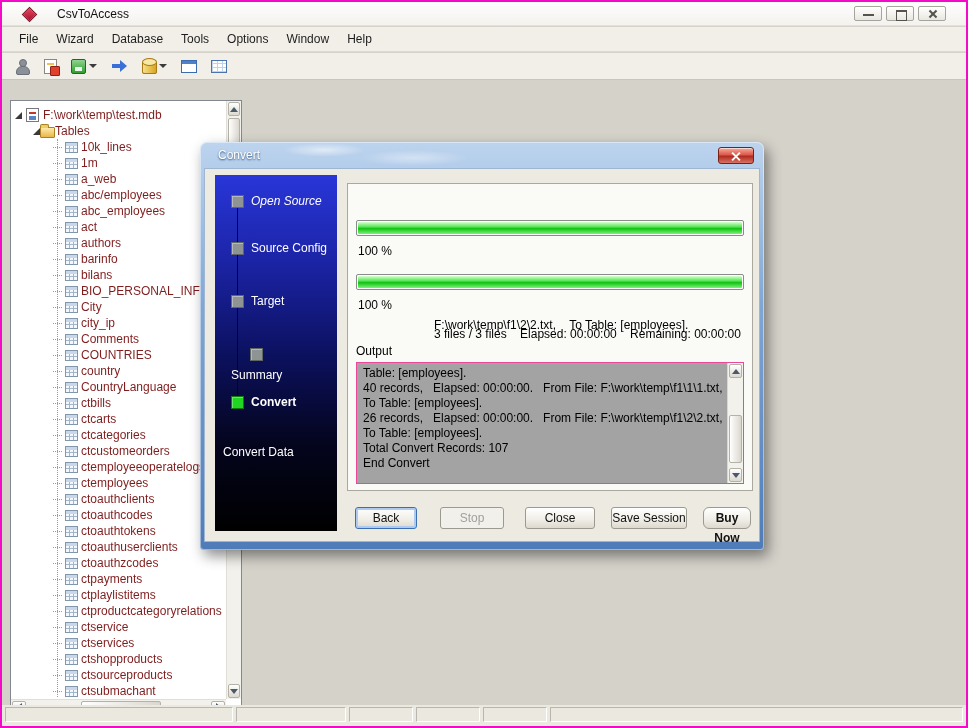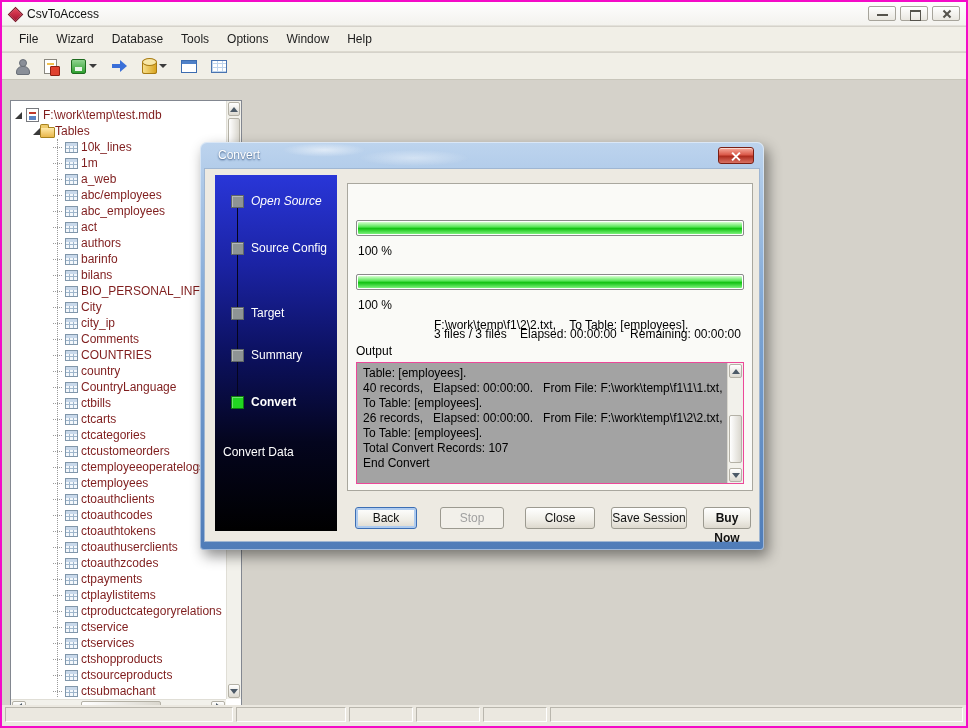--- a/index.html
+++ b/index.html
@@ -1,21 +1,21 @@
 <!DOCTYPE html>
 <html><head>
 <meta charset="utf-8">
 <style>
   * { margin:0; padding:0; box-sizing:border-box; }
   html,body { width:968px; height:728px; }
   body { font-family:"Liberation Sans", sans-serif; font-size:12px; }
   .screen { position:relative; width:968px; height:728px; border:2px solid #F40BC8; background:#D5D2CA; overflow:hidden; }
 
   
-  .titlebar { position:absolute; left:0; top:0; right:0; height:24px; background:linear-gradient(#FEFEFE,#F3F2EE); border-bottom:1px solid #E3E1DA; display:flex; align-items:center; padding:0 6px; }
+  .titlebar { position:absolute; left:0; top:0; right:0; height:24px; background:linear-gradient(#FEFEFE,#F3F2EE); border-bottom:1px solid #E3E1DA; display:flex; align-items:center; padding:0 20px;gap:16px; }
   .app-icon { width:14px; height:14px; margin-right:5px; position:relative; }
   .app-icon::before { content:''; position:absolute; left:2px; top:2px; width:9px; height:9px; background:linear-gradient(135deg,#E8475B,#A51230); transform:rotate(45deg); border:1px solid #7A0E22; }
   .title-text { color:#111; }
   .win-btns { margin-left:auto; display:flex; gap:4px; }
   .win-btn { width:28px; height:15px; border:1px solid #A7A49B; border-radius:2px; background:linear-gradient(#FFFFFF,#E9E7E0); position:relative; }
   .glyph-min::after { content:''; position:absolute; left:8px; bottom:4px; width:11px; height:2px; background:#55534C; }
   .glyph-max::after { content:''; position:absolute; left:9px; top:3px; width:9px; height:8px; border:1px solid #55534C; border-top-width:2px; }
   .glyph-close::before,.glyph-close::after { content:''; position:absolute; left:13px; top:2px; width:2px; height:10px; background:#55534C; }
   .glyph-close::before { transform:rotate(45deg); } .glyph-close::after { transform:rotate(-45deg); }
 
@@ -127,21 +127,21 @@
   .out-sb .sb-btn { left:1px; right:1px; height:14px; }
   .out-thumb { left:1px; right:1px; top:52px; height:48px; }
 
   .dlg-buttons { position:absolute; left:0; right:0; top:338px; height:24px; }
   .btn { position:absolute; height:22px; border:1px solid #9C9A90; border-radius:3px; color:#111;
     background:linear-gradient(#FFFFFF,#EFEDE6 60%,#DDD9CE); text-align:center; line-height:20px; }
   .btn-back { left:150px; width:62px; border:1px solid #3C6EB4; box-shadow:inset 0 0 0 2px #AECBEF; }
   .btn-stop { left:235px; width:64px; color:#A0A0A0; background:#F2F0EA; }
   .btn-close { left:320px; width:70px; }
   .btn-save { left:406px; width:76px; }
-  .btn-buy { left:498px; width:48px; font-weight:bold; }
+  .btn-buy { left:498px; width:48px; font-weight:bold;border-radius:6px; }
 </style>
 </head>
 <body>
 
 <div class="screen">
 
   <div class="titlebar">
     <span class="app-icon"></span>
     <span class="title-text">CsvToAccess</span>
     <span class="win-btns">
@@ -418,25 +418,25 @@
         <div class="nav-connector"></div>
         <div class="nav-caption">Convert Data</div>
       <div class="step" style="top: 19px; font-style: italic;">
             <span class="step-sq"></span>
             <span class="step-lbl">Open Source</span>
           </div>
           <div class="step" style="top: 66px;">
             <span class="step-sq"></span>
             <span class="step-lbl">Source Config</span>
           </div>
-          <div class="step" style="top: 119px; margin-top: 12px;">
+          <div class="step" style="top: 119px;">
             <span class="step-sq"></span>
             <span class="step-lbl">Target</span>
           </div>
-          <div class="step" style="top: 173px;">
+          <div class="step" style="top: 173px; flex-direction: column;">
             <span class="step-sq"></span>
             <span class="step-lbl">Summary</span>
           </div>
           <div class="step active" style="top: 220px;">
             <span class="step-sq"></span>
             <span class="step-lbl">Convert</span>
           </div>
         </div>
 
       <div class="group-box">

